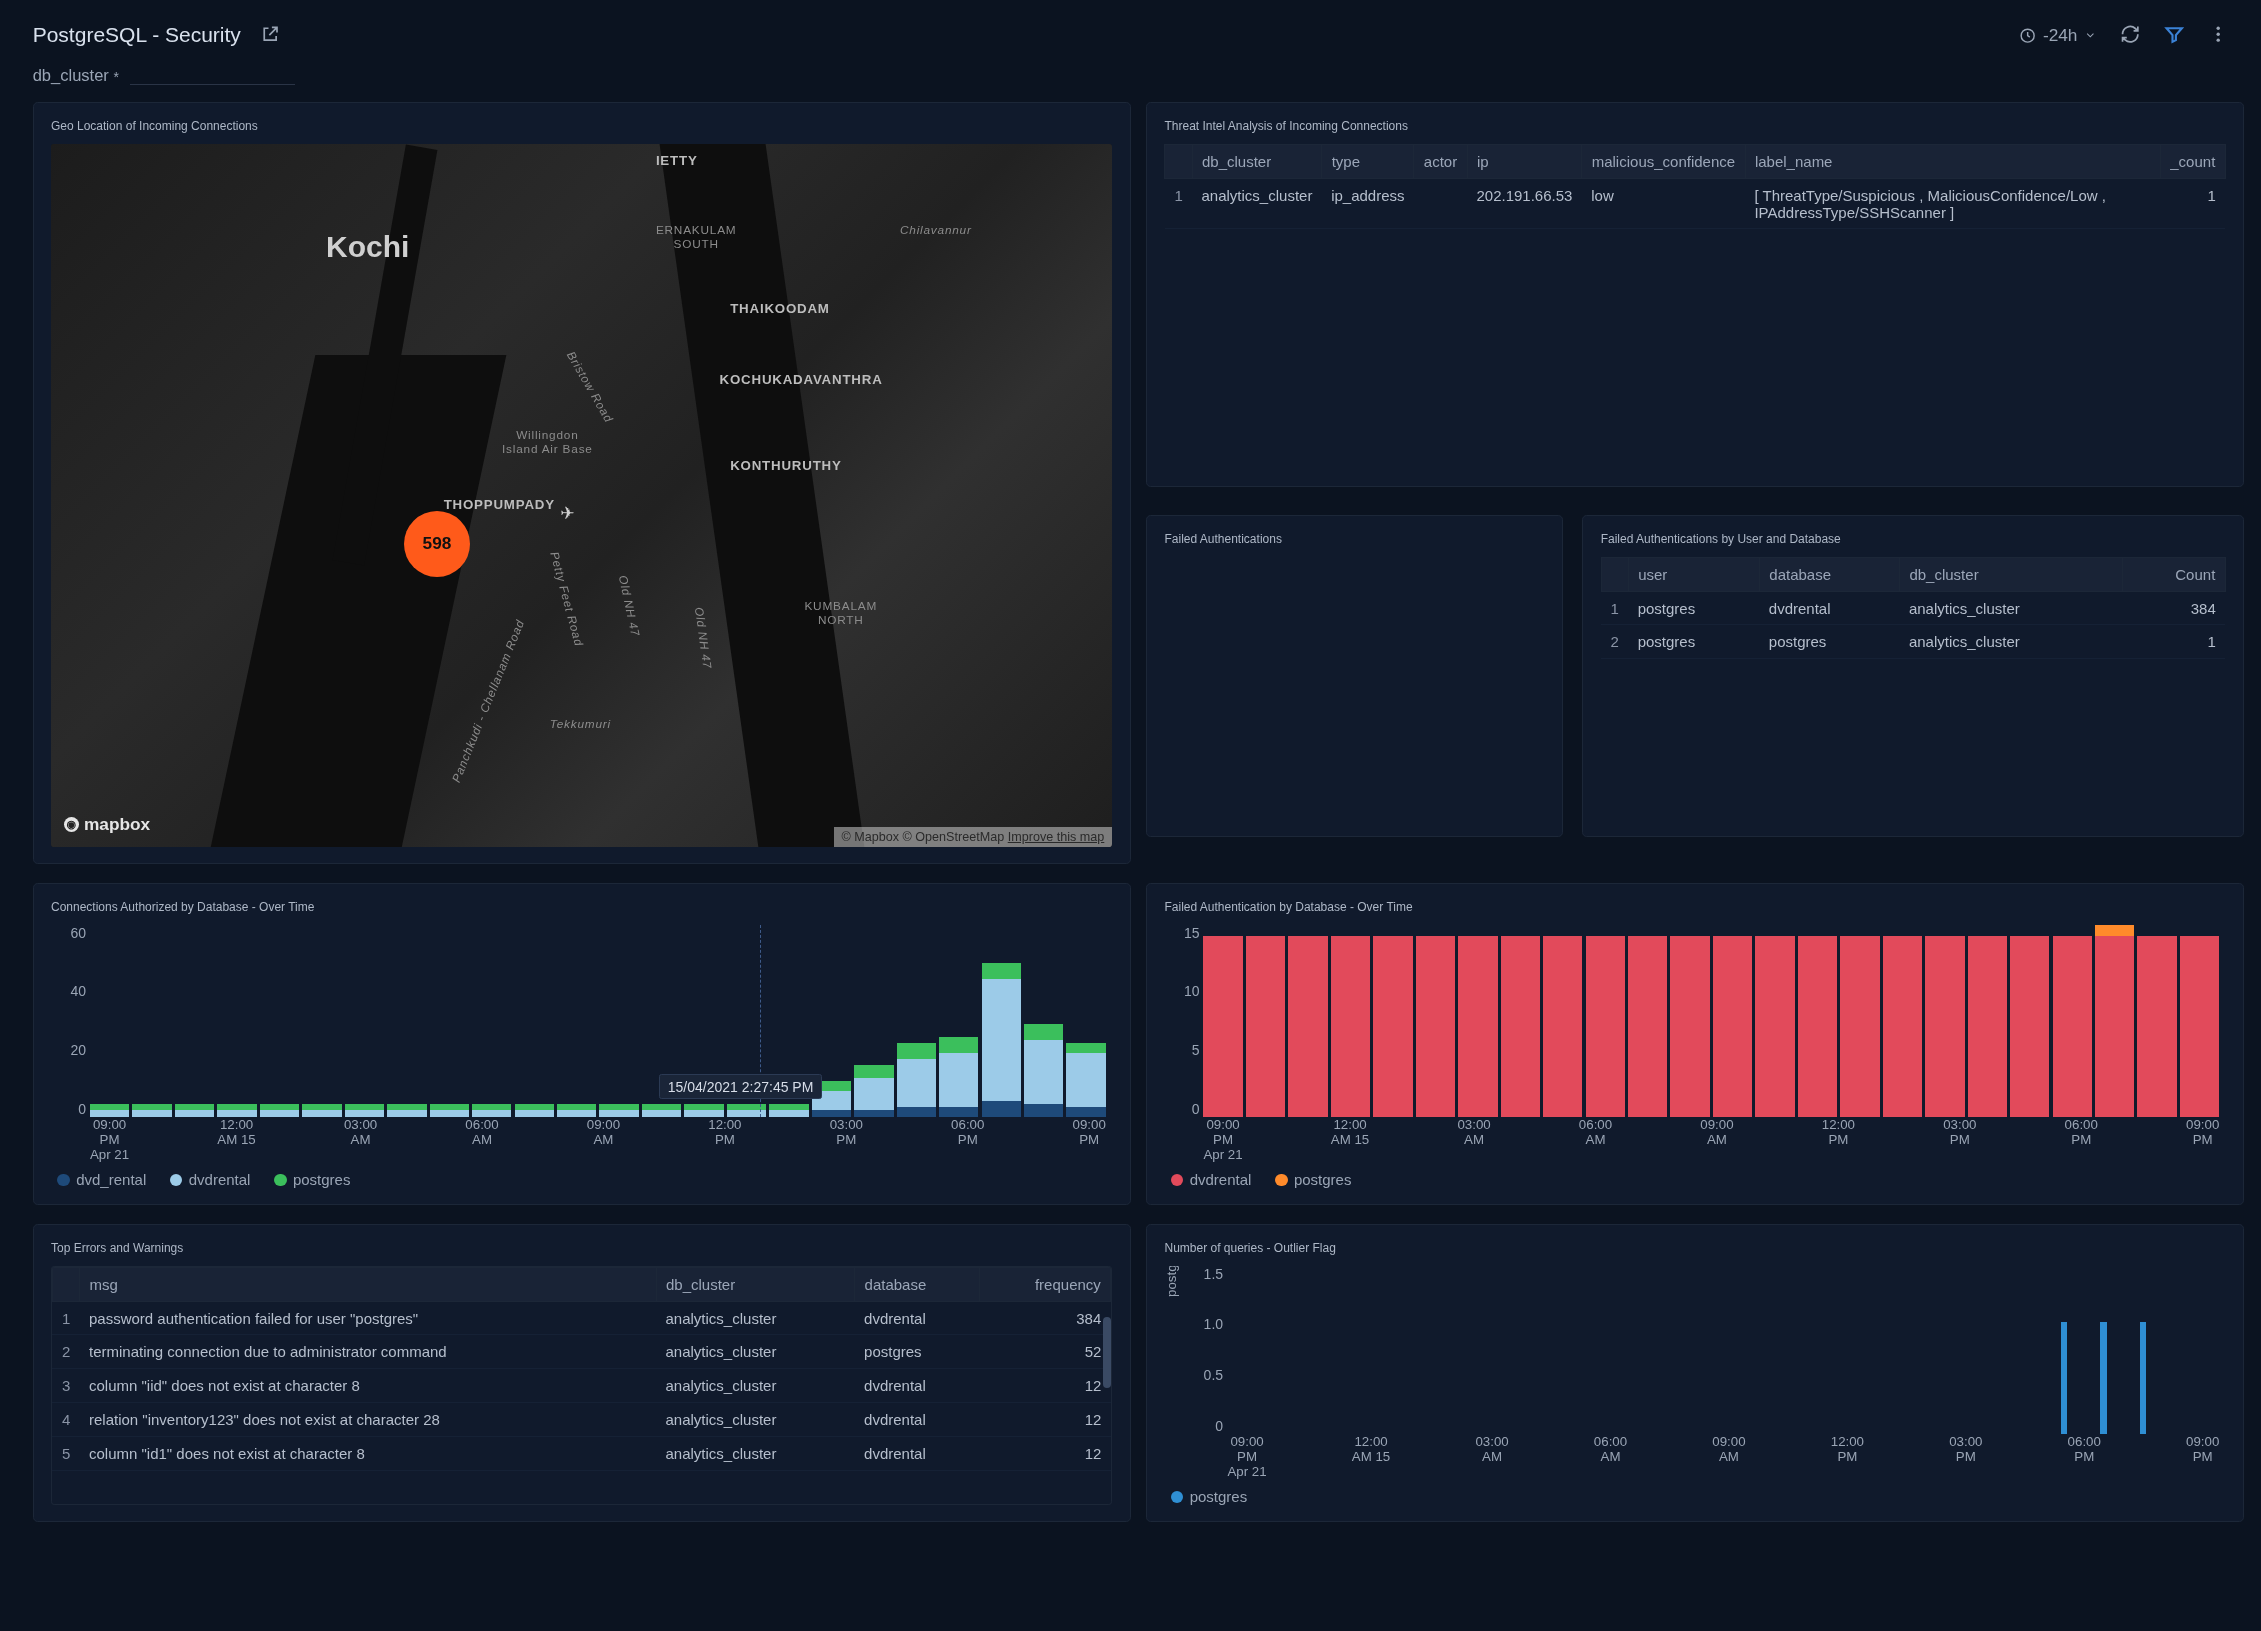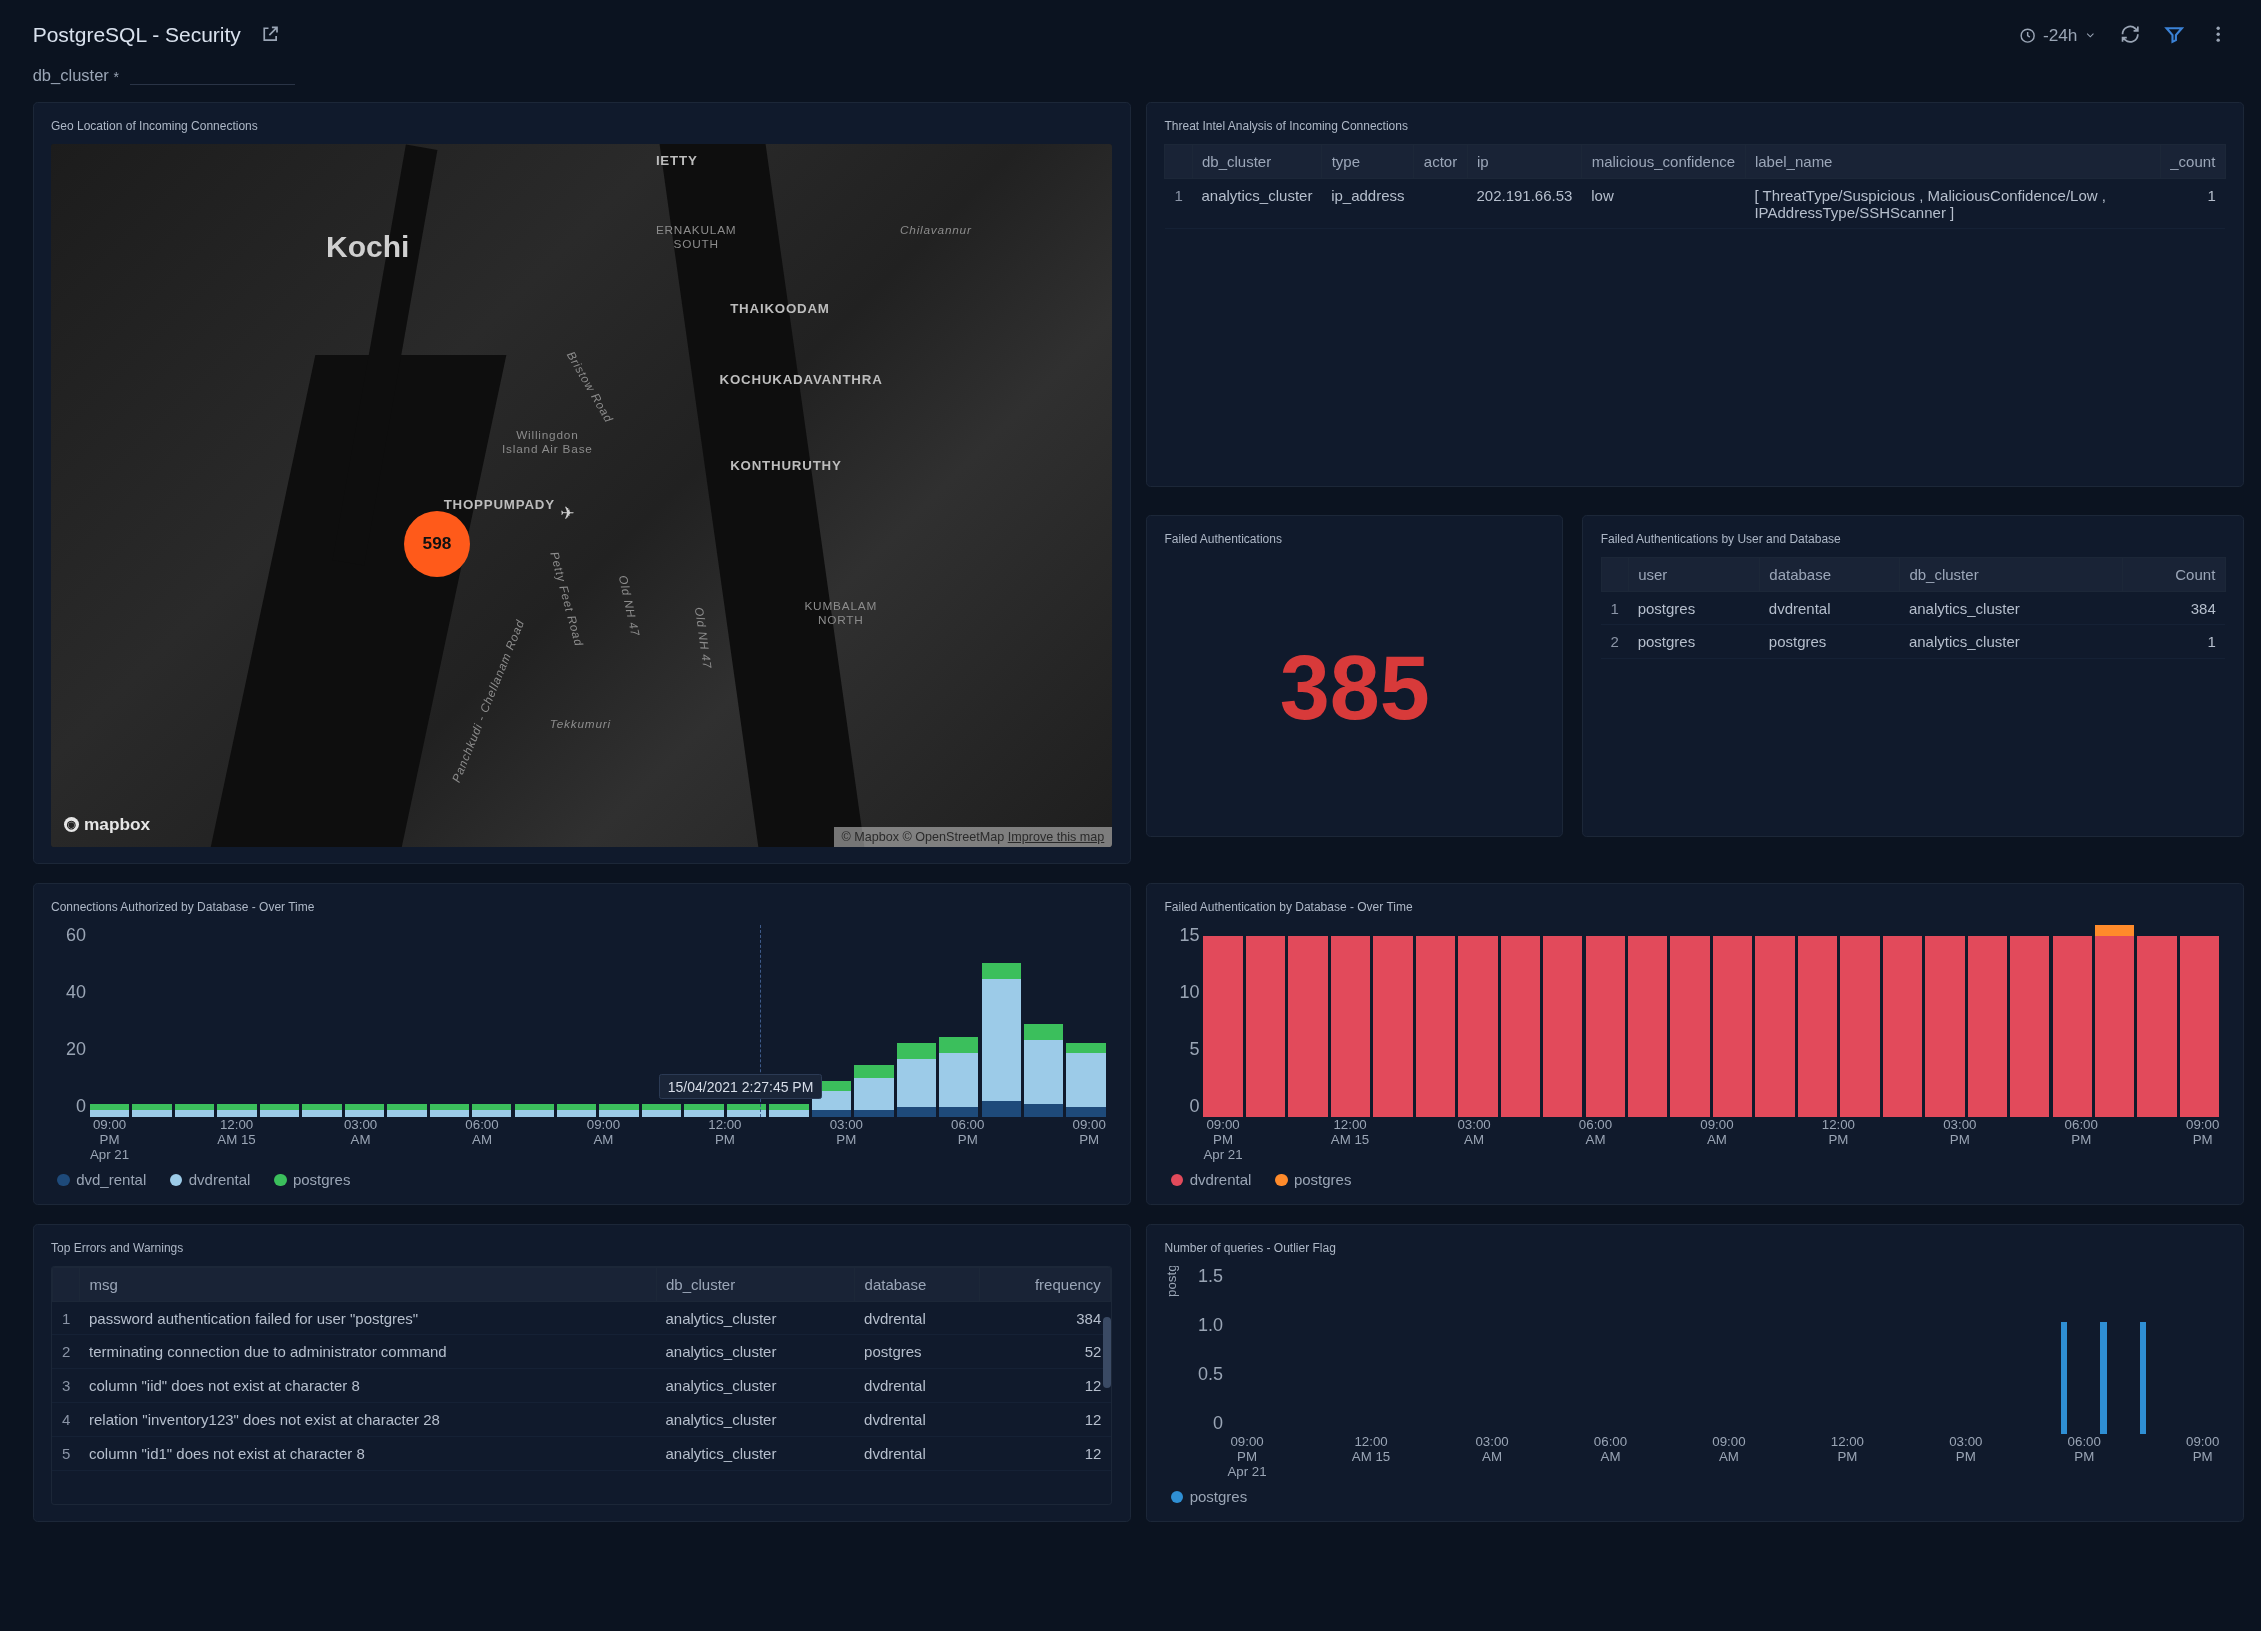--- a/index.html
+++ b/index.html
@@ -47,21 +47,21 @@
 .table td.idx { width: 23.6px; text-align: center; color: #8a94a6; }
 .failed-row { display: flex; gap: 19px; }
 .panel.fa-num { flex: 0 0 38%; height: 322px; display: flex; flex-direction: column; }
 .fa-number { flex: 1; display: flex; align-items: center; justify-content: center; }
 .fa-number span { color: #d83a3a; font-size: 90px; font-weight: 600; }
 .panel.fa-by { flex: 1; height: 322px; }
 
 
 .panel.chart { height: 322px; }
 .chart-area { flex: 1; position: relative; overflow: hidden; }
-.y-axis { position: absolute; left: 0; top: 0; bottom: 47px; display: flex; flex-direction: column; justify-content: space-between; color: #9aa5b5; font-size: 18px; width: 35px; text-align: right; }
+.y-axis { position: absolute; left: 0; top: 0; bottom: 47px; display: flex; flex-direction: column; justify-content: space-between; color: #9aa5b5; font-size: 14px; width: 35px; text-align: right; }
 .plot { position: absolute; left: 39px; right: 6.3px; top: 0; bottom: 47px; }
 .x-axis { position: absolute; left: 39px; right: 6.3px; bottom: 0; height: 47px; display: flex; justify-content: space-between; color: #9aa5b5; font-size: 13.3px; }
 .x-tick { text-align: center; white-space: pre; }
 .legend { display: flex; gap: 23.6px; margin-top: 7.9px; padding-left: 6.3px; }
 .leg-item { display: flex; align-items: center; gap: 6.3px; color: #9aa5b5; font-size: 15px; }
 .swatch { width: 12.6px; height: 12.6px; border-radius: 50%; }
 .bars { position: absolute; inset: 0; display: flex; align-items: flex-end; gap: 3.1px; }
 .bar-stack { flex: 1; display: flex; flex-direction: column; justify-content: flex-end; height: 100%; }
 .sbar { width: 100%; }
 .guideline { position: absolute; top: 0; bottom: 0; border-left: 1.6px dashed #3d5a8a; }
@@ -191,23 +191,20 @@
                 <td>low</td>
                 <td>[ ThreatType/Suspicious , MaliciousConfidence/Low , IPAddressType/SSHScanner ]</td>
                 <td style="text-align:right">1</td>
               </tr>
             </tbody>
         </table>
       </div>
       <div class="failed-row">
         <div class="panel fa-num">
           <div class="panel-title">Failed Authentications</div>
-          <div class="fa-number">
-              <span>385</span>
-            </div>
         </div>
         <div class="panel fa-by">
           <div class="panel-title">Failed Authentications by User and Database</div>
           <table class="table">
             <thead>
                 <tr id="faby-head">
                   <th></th>
                   <th>user</th>
                   <th>database</th>
                   <th>db_cluster</th>

